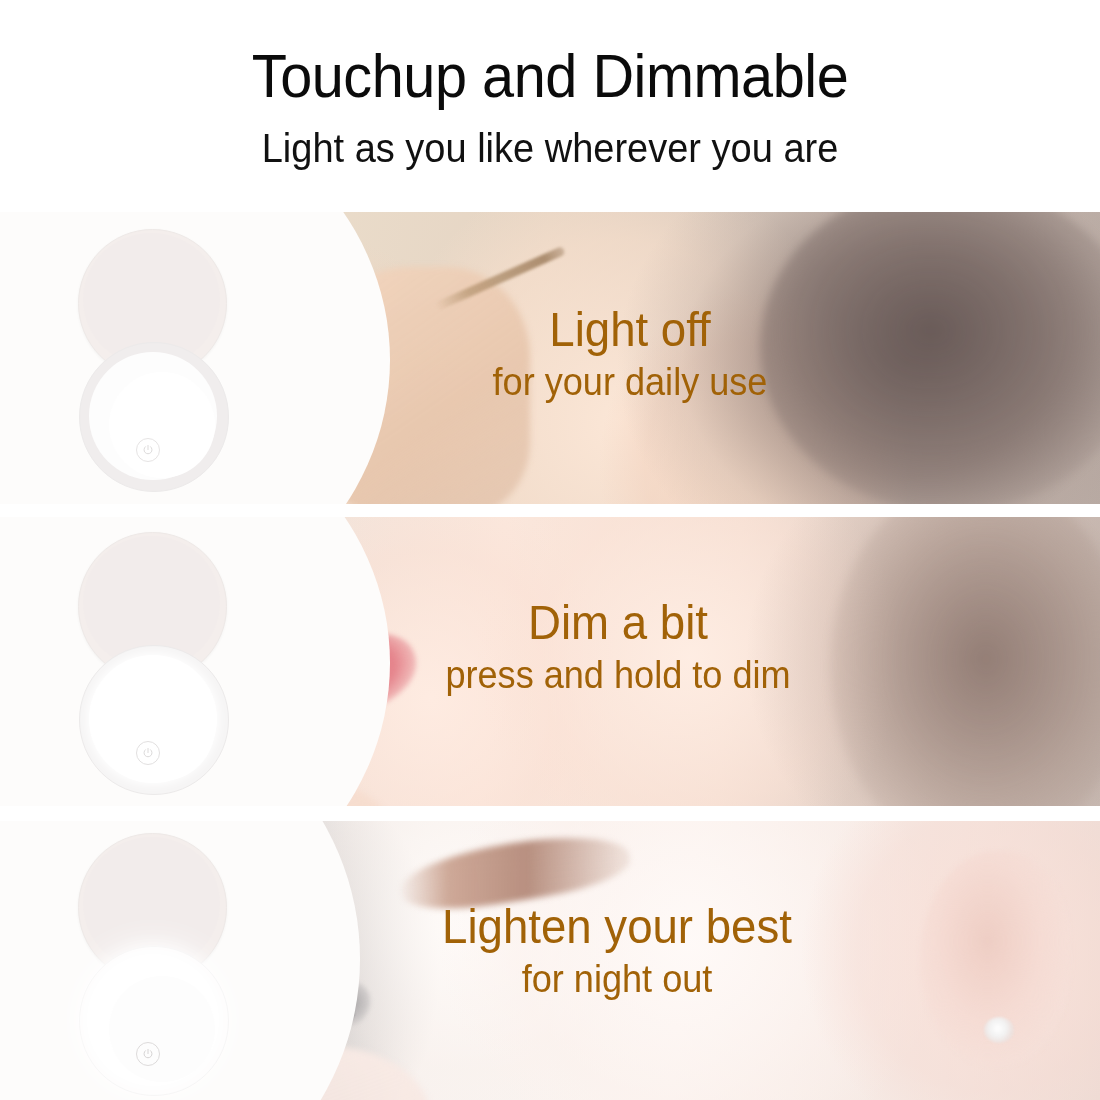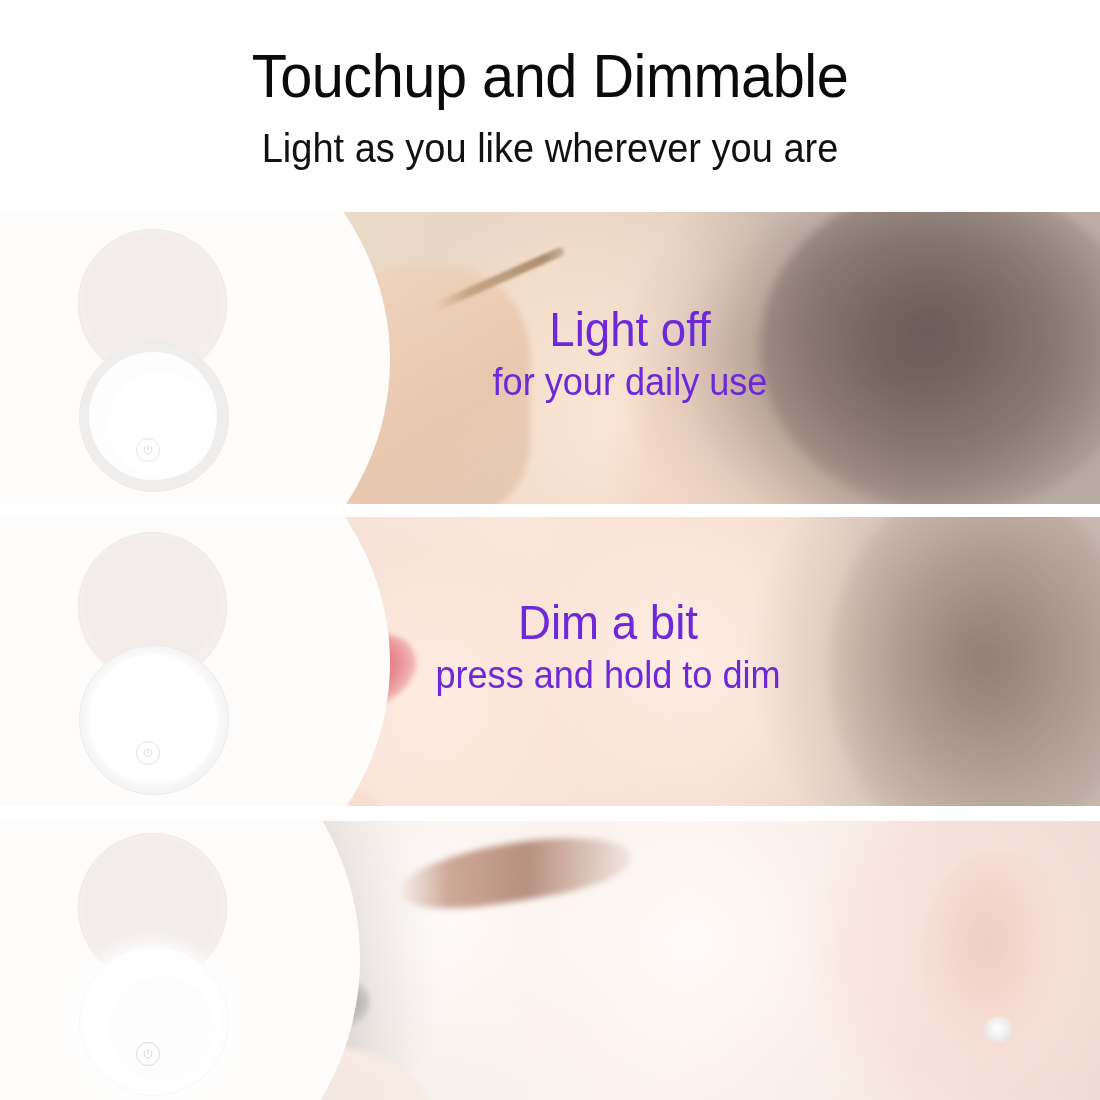--- a/index.html
+++ b/index.html
@@ -333,40 +333,40 @@
     background: #ffffff;
     box-shadow: 0 0 20px 7px rgba(255,255,255,1), 0 0 34px 12px rgba(255,255,255,0.85);
   }
   #panel-2 .mirror-face { background: #fdfdfd; }
   #panel-2 .power-btn { border: 1px solid #dddbdb; }
 
   
   .caption {
     position: absolute;
     text-align: center;
-    color: #6d28d9;
+    color: #a16207;
     white-space: nowrap;
     pointer-events: none;
   }
   .caption .title {
     display: block;
     font-size: 48px;
     line-height: 56px;
     font-weight: 400;
     transform: scaleX(0.95);
   }
   .caption .sub {
     display: block;
     font-size: 38px;
     line-height: 48px;
     font-weight: 400;
     transform: scaleX(0.95);
   }
   #panel-0 .caption { left: 420px; top: 90px;  width: 420px; }
-  #panel-1 .caption { left: 388px; top: 78px;  width: 440px; }
+  #panel-1 .caption { left: 398px; top: 78px;  width: 440px; }
   #panel-2 .caption { left: 392px; top: 78px;  width: 450px; }
 </style>
 </head>
 <body>
 
 <div id="page">
 
   <div class="header">
     <div class="headline">Touchup and Dimmable</div>
     <div class="subheadline">Light as you like wherever you are</div>
@@ -461,15 +461,19 @@
         </div>
         <div class="power-btn">
           <svg width="12" height="12" viewBox="0 0 12 12">
             <path d="M3.4 2.7a4 4 0 1 0 5.2 0" fill="none" stroke="#d6d4d4" stroke-width="1" stroke-linecap="round"></path>
             <line x1="6" y1="1.4" x2="6" y2="5.6" stroke="#d6d4d4" stroke-width="1" stroke-linecap="round"></line>
           </svg>
         </div>
       </div>
     </div>
 
+    <div class="caption">
+      <span class="title">Lighten your best</span>
+      <span class="sub">for night out</span>
+    </div>
   </div>
 
 </div>
 
 </body></html>

